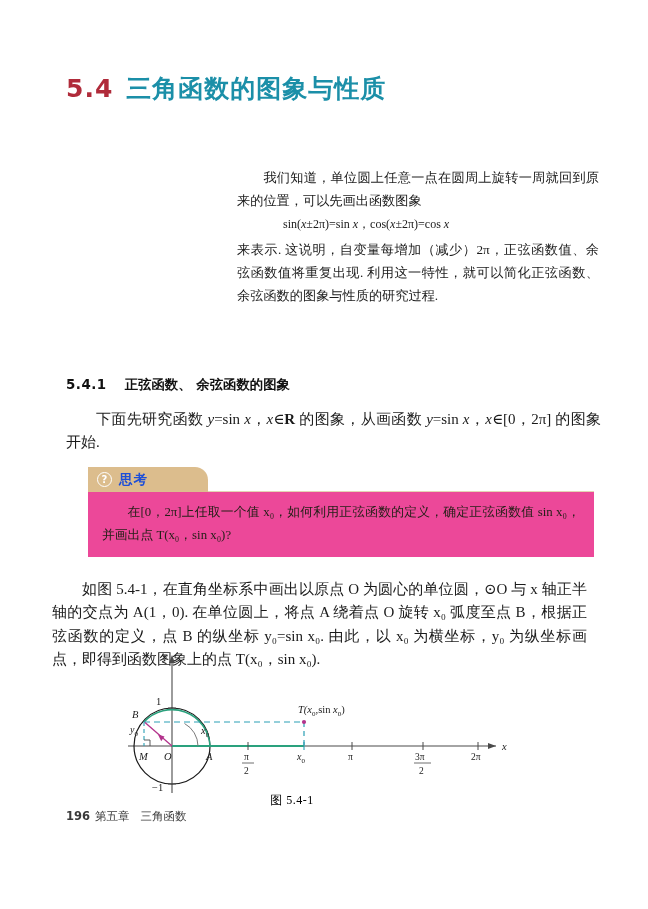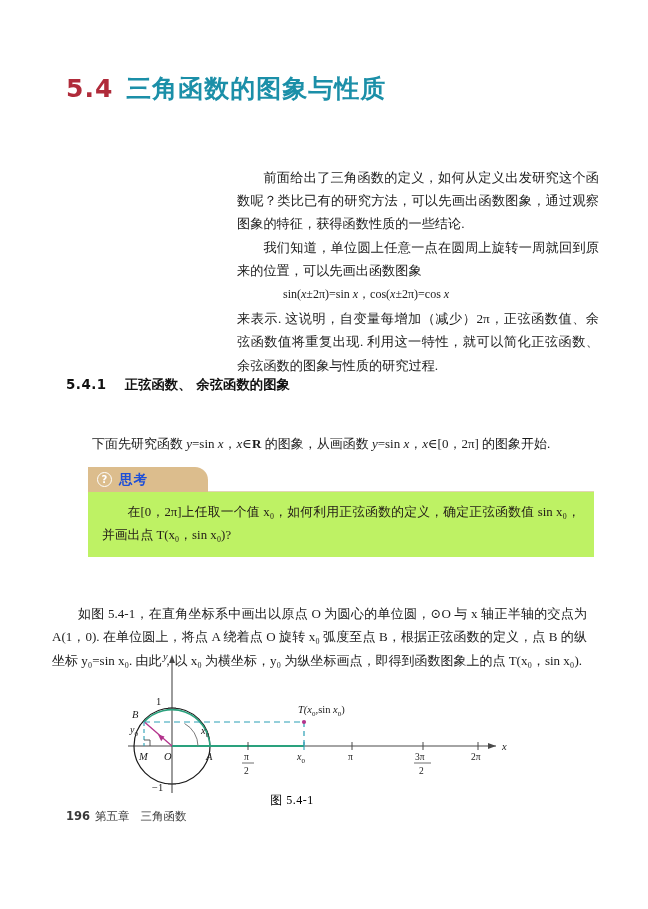--- a/index.html
+++ b/index.html
@@ -65,25 +65,24 @@
     font-weight: bold;
     font-size: 13.4px;
     color: #111;
     white-space: nowrap;
   }
   .subhead .sh-num { letter-spacing: 0.5px; margin-right: 18px; text-align: center; }
 
   
   .bodyp {
     position: absolute;
-    font-size: 13px;
+    font-size: 15px;
     line-height: 23.4px;
     text-align: justify;
     text-justify: inter-ideograph;
-    margin-top: 24px;
   }
   .bodyp p { margin: 0; text-indent: 2em; }
   #para-study { left: 66px; top: 408px; width: 535px; }
   #para-figref { left: 52px; top: 578px; width: 535px; }
 
   
   .think-wrap {
     position: absolute;
     left: 88px;
     top: 467px;
@@ -114,21 +113,21 @@
     flex: none;
   }
   .think-label {
     font-family: "DejaVu Sans", "Liberation Sans", sans-serif;
     font-weight: bold;
     font-size: 13.5px;
     color: #1d4ed8;
     letter-spacing: 1px;
   }
   .think-body {
-    background: #bef264;
+    background: #ec4899;
     margin-top: -1px;
     padding: 9px 14px 11px 14px;
     font-size: 12.8px;
     line-height: 22.6px;
     color: #262019;
     text-align: justify;
     text-justify: inter-ideograph;
     border-top: 1px solid #e3d4b4;
   }
   .think-body p { margin: 0; text-indent: 2em; }
@@ -169,21 +168,20 @@
 </head>
 <body>
 
 <div class="page">
 
   <div class="sec-title">
     <span class="sec-num">5.4</span><span class="sec-name">三角函数的图象与性质</span>
   </div>
 
   <div class="intro">
-    <p>前面给出了三角函数的定义，如何从定义出发研究这个函数呢？类比已有的研究方法，可以先画出函数图象，通过观察图象的特征，获得函数性质的一些结论.</p>
     <p>我们知道，单位圆上任意一点在圆周上旋转一周就回到原来的位置，可以先画出函数图象</p>
     <p class="formula-line">
       <span class="mop">sin(</span><span class="mi">x</span><span class="mop">±2π)</span><span class="mop">=sin </span><span class="mi">x</span><span class="mop">，cos(</span><span class="mi">x</span><span class="mop">±2π)=cos </span><span class="mi">x</span>
     </p>
     <p class="noind">来表示. 这说明，自变量每增加（减少）2π，正弦函数值、余弦函数值将重复出现. 利用这一特性，就可以简化正弦函数、余弦函数的图象与性质的研究过程.</p>
   </div>
 
   <div class="subhead">
     <span class="sh-num">5.4.1</span><span>正弦函数、 余弦函数的图象</span>
   </div>

